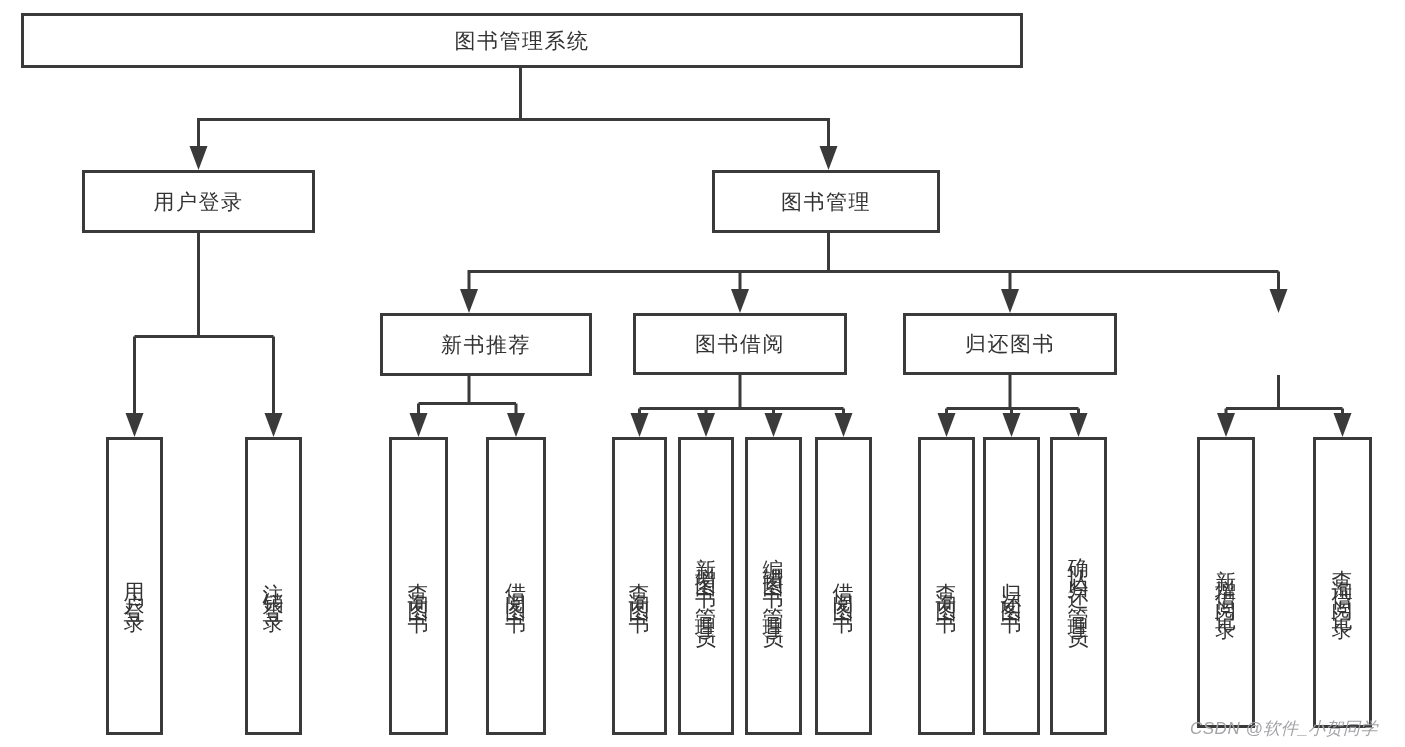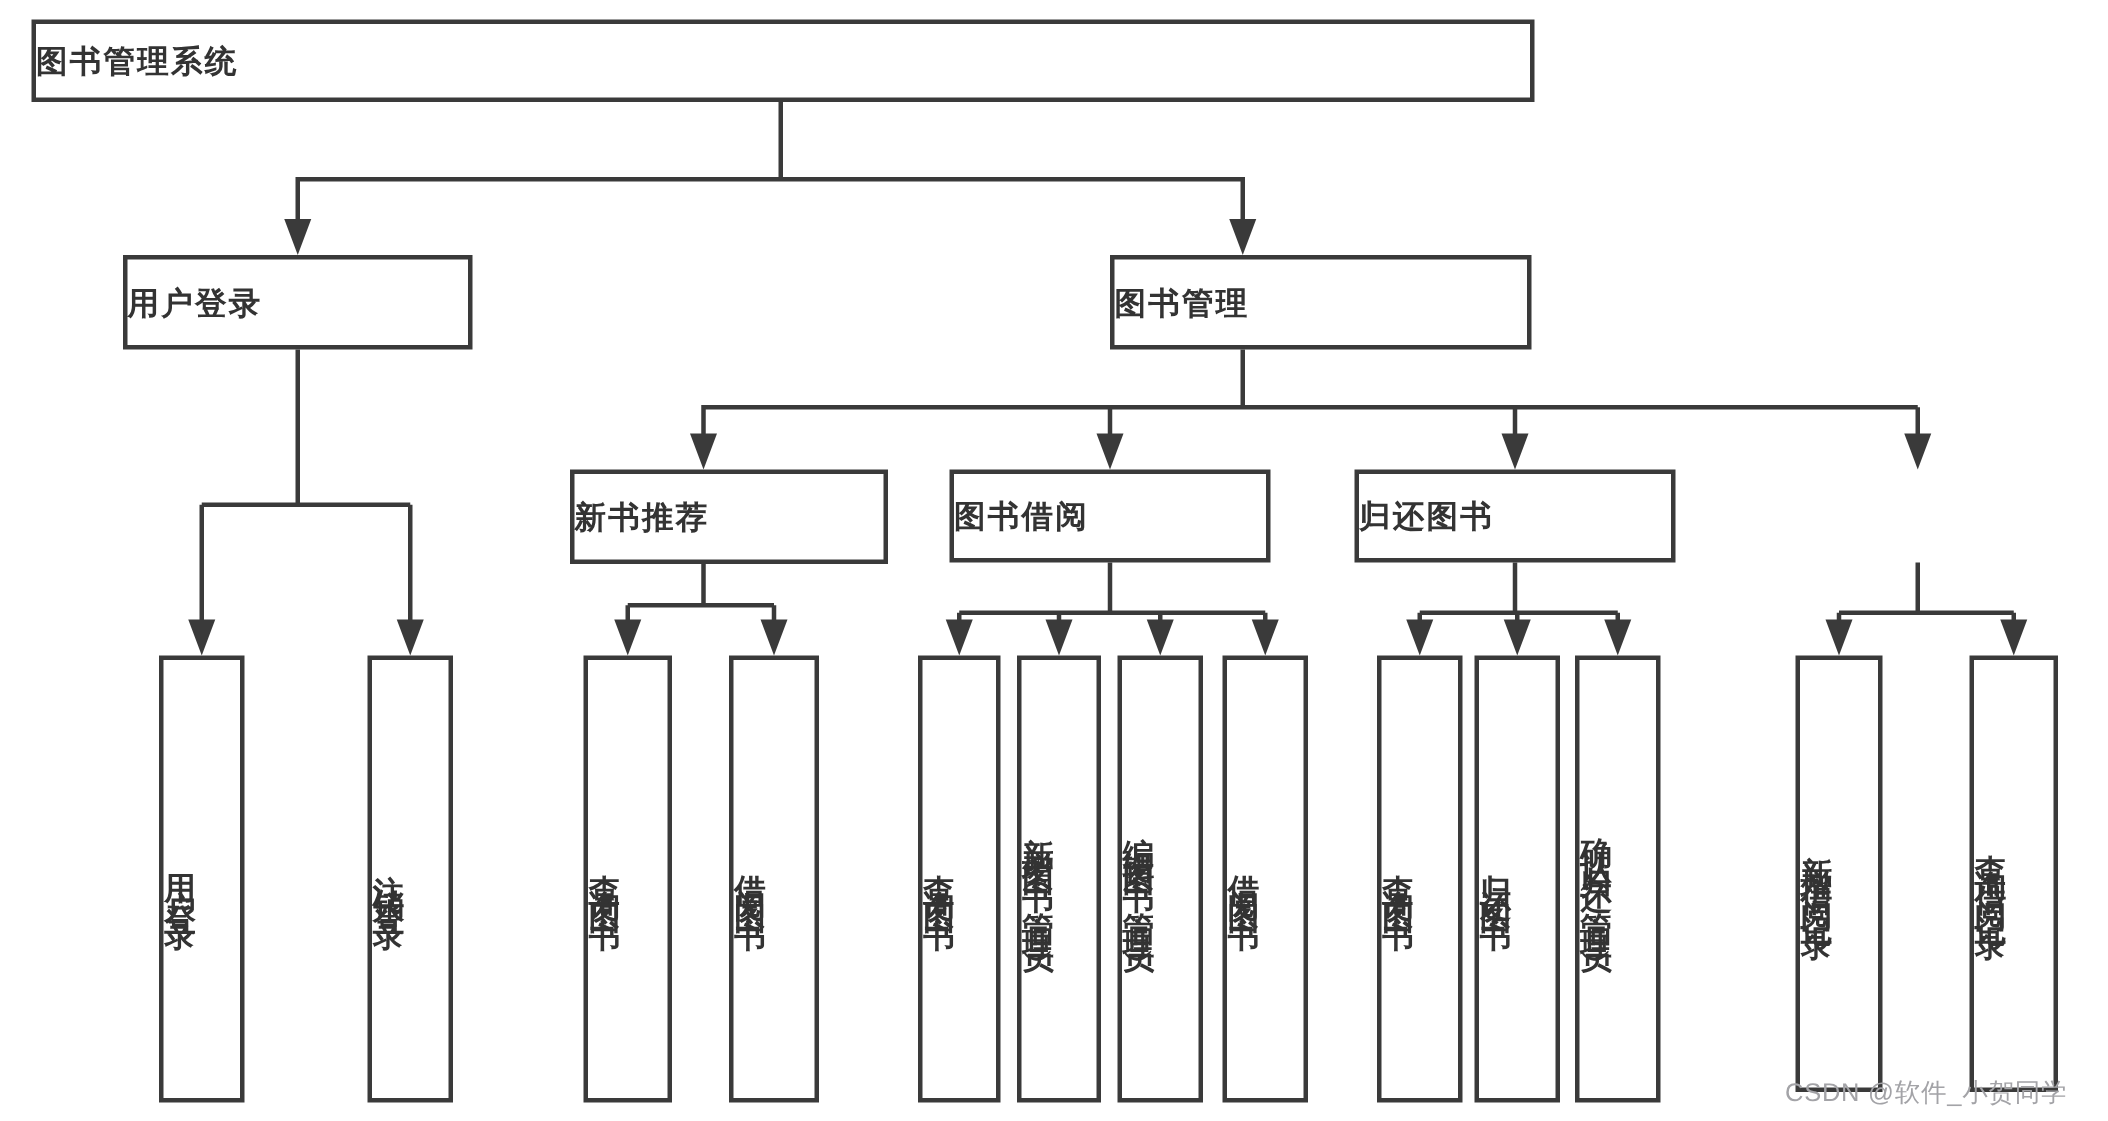--- a/index.html
+++ b/index.html
@@ -2,50 +2,49 @@
 <html><head>
 <meta charset="utf-8">
 <style>
   html,body { margin:0; padding:0; background:#ffffff; }
   body { font-family:"Liberation Sans", sans-serif; }
   .stage { position:relative; width:1405px; height:747px; background:#ffffff; overflow:hidden; }
 
   .box {
     position:absolute; box-sizing:border-box;
     border:3px solid #3a3a3a; background:#ffffff;
-    display:flex; align-items:center; justify-content:flex-start;
+    display:flex; align-items:center; justify-content:center;
     color:#333333;
-    font-weight:bold;
   }
   .hlabel { font-size:21px; letter-spacing:1.5px; white-space:nowrap; }
   .vlabel {
     writing-mode:vertical-rl; text-orientation:mixed;
     font-size:21px; letter-spacing:10px; line-height:1; white-space:nowrap;
   }
   .wires { position:absolute; left:0; top:0; pointer-events:none; }
   .wire  { stroke:#3a3a3a; stroke-width:3; fill:none; }
   .head  { fill:#3a3a3a; stroke:none; }
   .watermark {
     position:absolute; left:1190px; top:717px;
-    font-size:17px; color:#a3a3a7; letter-spacing:0.5px; white-space:nowrap;
+    font-size:17px; color:#a3a3a7; letter-spacing:0.5px; white-space:nowrap;font-style:italic;
   }
 </style>
 </head>
 <body>
 
 <div class="stage">
 
   <div class="box" style="left:21px;top:13px;width:1002px;height:55px">
     <span class="hlabel">图书管理系统</span>
   </div>
 
   <div class="box" style="left:82px;top:170px;width:233px;height:63px">
     <span class="hlabel">用户登录</span>
   </div>
-  <div class="box" style="left:740px;top:170px;width:281px;height:63px">
+  <div class="box" style="left:712px;top:170px;width:228px;height:63px">
     <span class="hlabel">图书管理</span>
   </div>
 
   <div class="box" style="left:380px;top:313px;width:212px;height:63px">
     <span class="hlabel">新书推荐</span>
   </div>
   <div class="box" style="left:633px;top:313px;width:214px;height:62px">
     <span class="hlabel">图书借阅</span>
   </div>
   <div class="box" style="left:903px;top:313px;width:214px;height:62px">

